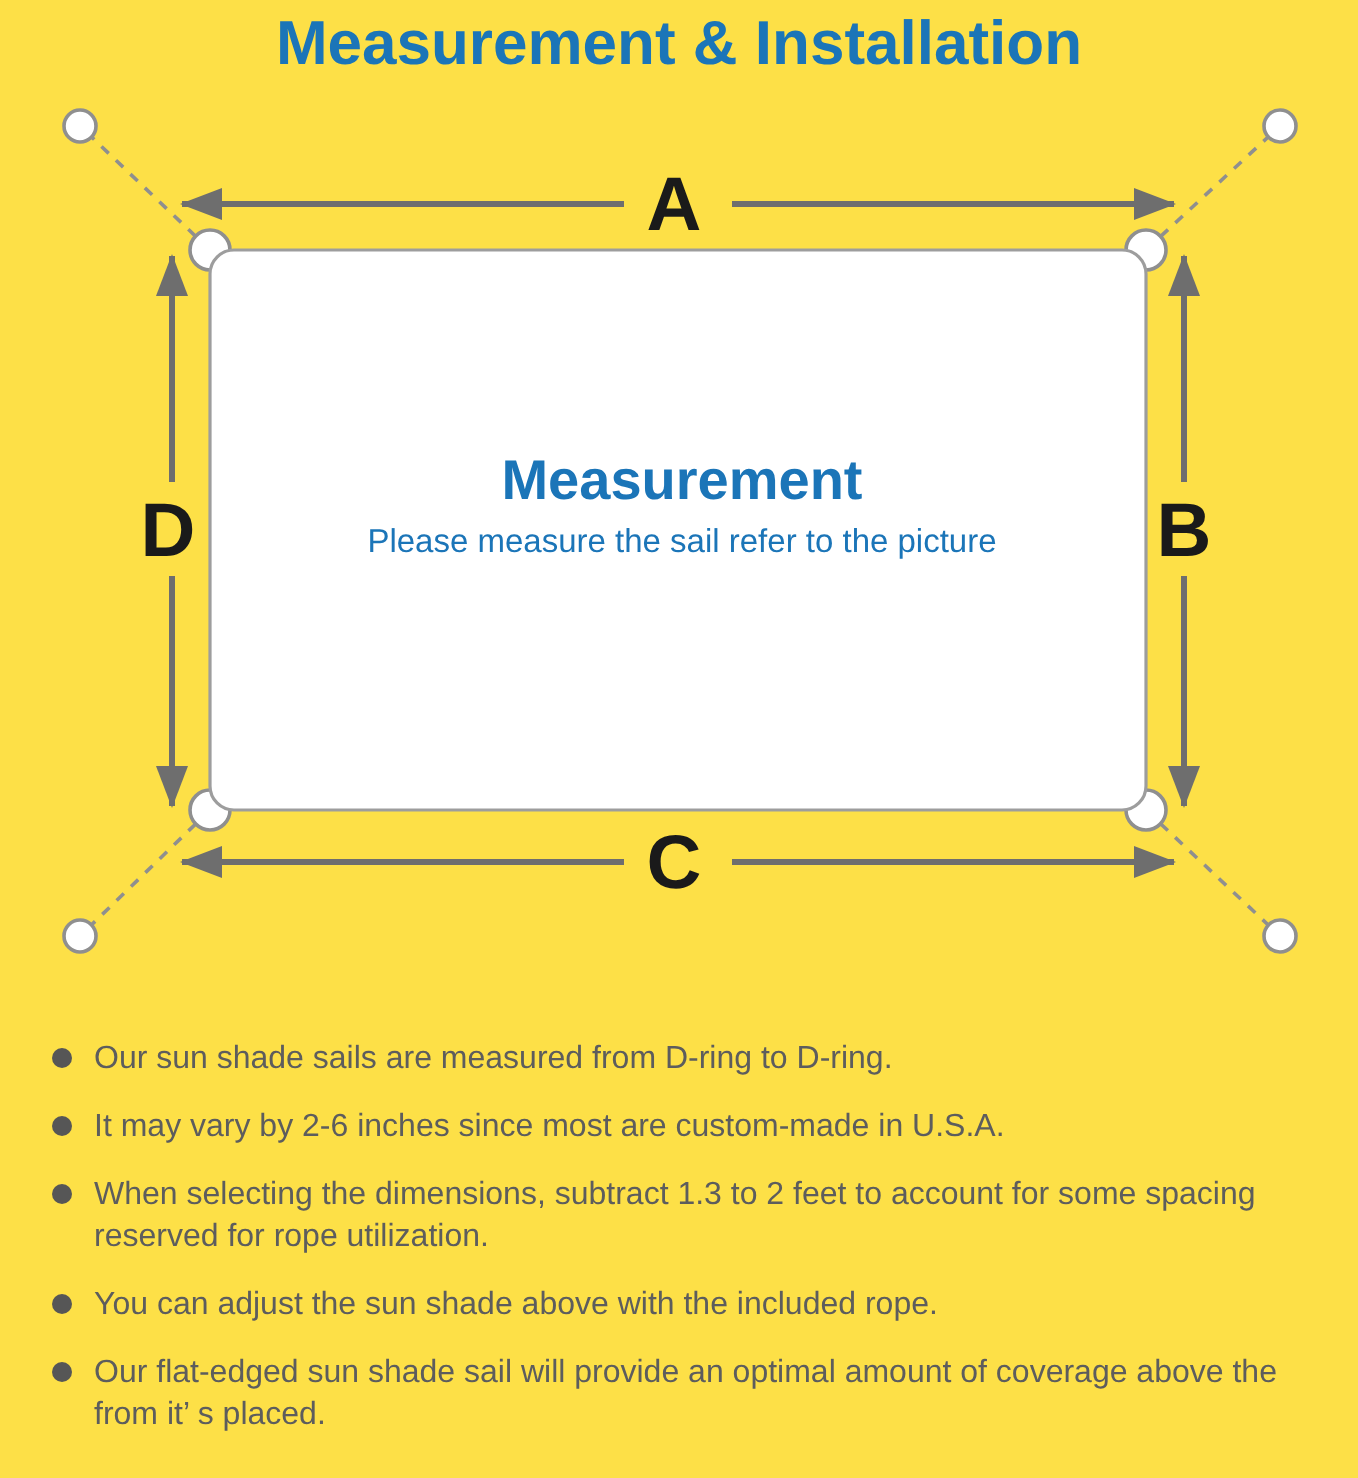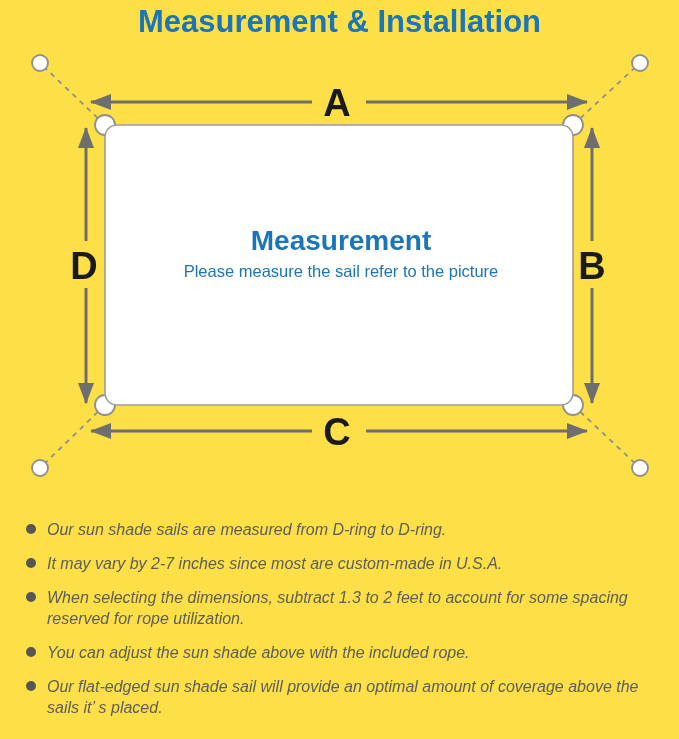--- a/index.html
+++ b/index.html
@@ -76,21 +76,20 @@
     padding: 0 28px 0 26px;
   }
   ul.notes li {
     display: flex;
     align-items: flex-start;
     gap: 11px;
     margin-bottom: 13px;
     font-size: 16px;
     line-height: 21px;
     color: #5d5d5d;
-    font-style: italic;
   }
   .bullet-dot {
     flex: none;
     width: 10px;
     height: 10px;
     margin-top: 5px;
     border-radius: 50%;
     background: #565656;
   }
 </style>
@@ -145,29 +144,29 @@
     <text class="center-s" x="341" y="231" fill="#1b75b8">Please measure the sail refer to the picture</text>
   </svg>
 
   <ul class="notes">
     <li>
       <span class="bullet-dot"></span>
       <span>Our sun shade sails are measured from D-ring to D-ring.</span>
     </li>
     <li>
       <span class="bullet-dot"></span>
-      <span>It may vary by 2-7 inches since most are custom-made in U.S.A.</span>
+      <span>It may vary by 2-6 inches since most are custom-made in U.S.A.</span>
     </li>
     <li>
       <span class="bullet-dot"></span>
       <span>When selecting the dimensions, subtract 1.3 to 2 feet to account for some spacing reserved for rope utilization.</span>
     </li>
     <li>
       <span class="bullet-dot"></span>
       <span>You can adjust the sun shade above with the included rope.</span>
     </li>
     <li>
       <span class="bullet-dot"></span>
-      <span>Our flat-edged sun shade sail will provide an optimal amount of coverage above the sails it’ s placed.</span>
+      <span>Our flat-edged sun shade sail will provide an optimal amount of coverage above the from it’ s placed.</span>
     </li>
   </ul>
 
 </div>
 
 </body></html>

